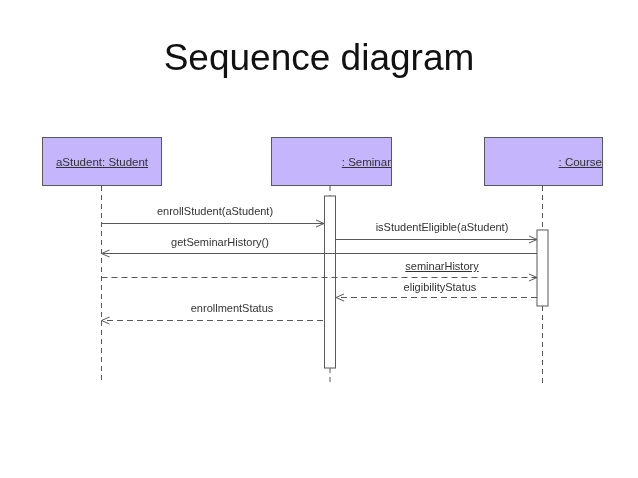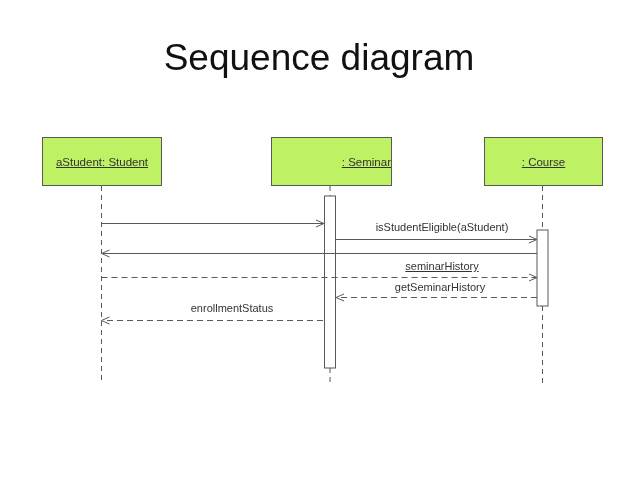--- a/index.html
+++ b/index.html
@@ -22,29 +22,29 @@
     font-weight: 400;
     color: #111111;
     letter-spacing: 0;
     line-height: 44px;
   }
   .actor-box {
     position: absolute;
     top: 137px;
     height: 47px;
     border: 1px solid #595959;
-    background: #bef264;
+    background: #c4b5fd;
     display: flex;
     align-items: center;
     justify-content: center;
     box-sizing: content-box;
   }
   .actor-box.student { left: 42px;  width: 118px; }
   .actor-box.seminar { left: 271px; width: 119px; justify-content: flex-end; }
-  .actor-box.course  { left: 484px; width: 117px; }
+  .actor-box.course  { left: 484px; width: 117px; justify-content: flex-end; }
   .actor-label {
     font-size: 11.5px;
     color: #333333;
     text-decoration: underline;
     white-space: nowrap;
   }
   .diagram-svg {
     position: absolute;
     left: 0; top: 0;
     width: 638px; height: 478px;
@@ -106,18 +106,20 @@
   <div class="actor-box student">
     <span class="actor-label">aStudent: Student</span>
   </div>
   <div class="actor-box seminar">
     <span class="actor-label">: Seminar</span>
   </div>
   <div class="actor-box course">
     <span class="actor-label">: Course</span>
   </div>
 
+  <span class="msg-label l1">enrollStudent(aStudent)</span>
   <span class="msg-label l2">isStudentEligible(aStudent)</span>
+  <span class="msg-label l3">getSeminarHistory()</span>
   <span class="msg-label l4">seminarHistory</span>
-  <span class="msg-label l5">getSeminarHistory</span>
+  <span class="msg-label l5">eligibilityStatus</span>
   <span class="msg-label l6">enrollmentStatus</span>
 
 </div>
 
 </body></html>

